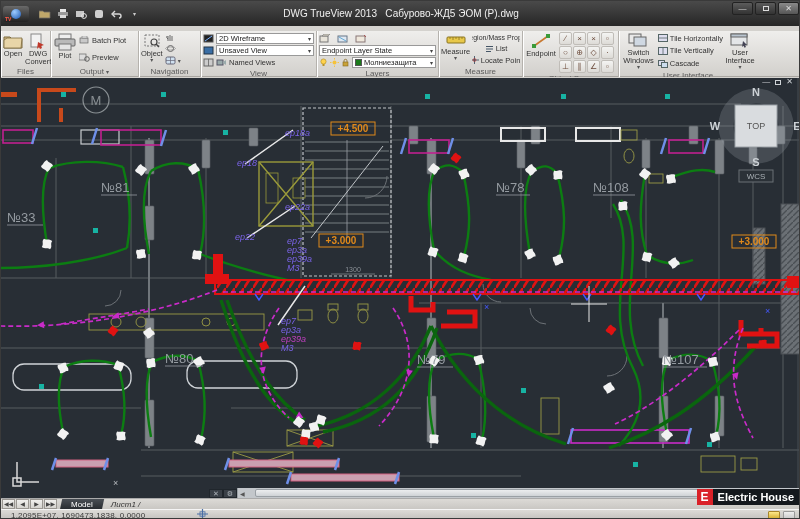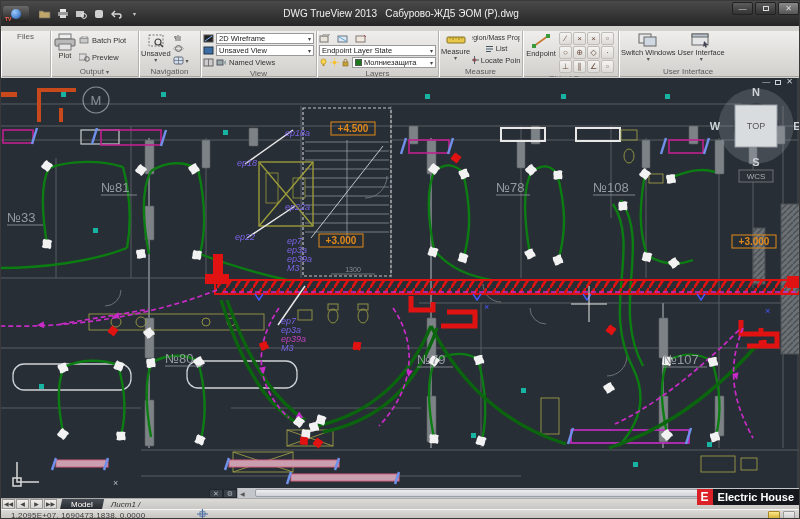--- a/index.html
+++ b/index.html
@@ -124,20 +124,36 @@
     <div id="hometab">Home</div>
     <div id="overflowbtn">
       <span class="redsq"></span>
       <span class="caret">▾</span>
     </div>
   </div>
 
   <div id="ribbon">
 
     <div class="panel" style="width:50px">
+      <div class="pbody">
+        <div class="bigbtn">
+          <svg class="ic" width="20" height="16" viewBox="0 0 20 16">
+              <path d="M1,4 h6 l2,2 h10 v9 h-18z" fill="#d9c08a" stroke="#7c6a3e" stroke-width="1"></path>
+              <path d="M1,7 l3,-2 h15 l-1,10 h-17z" fill="#e8d5a8" stroke="#7c6a3e" stroke-width="0.8"></path>
+            </svg>
+          <span class="cap">Open</span>
+        </div>
+        <div class="bigbtn">
+          <svg class="ic" width="18" height="16" viewBox="0 0 18 16">
+              <rect x="2" y="1" width="10" height="13" fill="#f2f2f2" stroke="#888"></rect>
+              <path d="M9,9 l6,3 l-3,1 l1,2 l-2,1 l-1,-2 l-2,2z" fill="#c0392b"></path>
+            </svg>
+          <span class="cap">DWG Convert</span>
+        </div>
+      </div>
       <div class="plabel">Files</div>
     </div>
 
     <div class="panel" style="width:88px">
       <div class="pbody">
         <div class="bigbtn">
           <svg class="ic" width="24" height="18" viewBox="0 0 24 18">
               <rect x="6" y="1" width="12" height="5" fill="#eee" stroke="#777"></rect>
               <rect x="2" y="6" width="20" height="7" rx="1" fill="#b9b9b9" stroke="#666"></rect>
               <rect x="6" y="11" width="12" height="6" fill="#e4e4e4" stroke="#777"></rect>
@@ -165,21 +181,21 @@
     </div>
 
     <div class="panel" style="width:62px">
       <div class="pbody">
         <div class="bigbtn">
           <svg class="ic" width="20" height="16" viewBox="0 0 20 16">
               <rect x="3" y="2" width="14" height="11" fill="none" stroke="#777" stroke-dasharray="2,1.5" stroke-width="1"></rect>
               <circle cx="12" cy="9" r="3" fill="none" stroke="#444" stroke-width="1.2"></circle>
               <path d="M14,11 l3,3" stroke="#444" stroke-width="1.4"></path>
             </svg>
-          <span class="cap">Unsaved</span>
+          <span class="cap">Object</span>
           <span class="caret-s">▾</span>
         </div>
         <div class="col">
           <div class="srow">
             <svg class="ic" width="11" height="9" viewBox="0 0 11 9">
                 <path d="M3,8 V3 M5,8 V2 M7,8 V3 M3,6 Q1,5 2,3" stroke="#666" stroke-width="1" fill="none"></path>
               </svg>
           </div>
           <div class="srow">
             <svg class="ic" width="11" height="9" viewBox="0 0 11 9">
@@ -345,20 +361,43 @@
 
     <div class="panel" style="width:138px;border-right:none;">
       <div class="pbody">
         <div class="bigbtn">
           <svg class="ic" width="20" height="15" viewBox="0 0 20 15">
               <rect x="1" y="1" width="12" height="9" fill="#e8e8e8" stroke="#666"></rect>
               <rect x="6" y="4" width="12" height="9" fill="#cfd8e2" stroke="#666"></rect>
             </svg>
           <span class="cap">Switch Windows</span>
           <span class="caret-s">▾</span>
+        </div>
+        <div class="col">
+          <div class="srow">
+            <svg class="ic" width="10" height="8" viewBox="0 0 10 8">
+                <rect x="0.5" y="0.5" width="9" height="7" fill="#dde" stroke="#566"></rect>
+                <path d="M0.5,4 h9" stroke="#566" stroke-width="0.8"></path>
+              </svg>
+            <span>Tile Horizontally</span>
+          </div>
+          <div class="srow">
+            <svg class="ic" width="10" height="8" viewBox="0 0 10 8">
+                <rect x="0.5" y="0.5" width="9" height="7" fill="#dde" stroke="#566"></rect>
+                <path d="M5,0.5 v7" stroke="#566" stroke-width="0.8"></path>
+              </svg>
+            <span>Tile Vertically</span>
+          </div>
+          <div class="srow">
+            <svg class="ic" width="10" height="8" viewBox="0 0 10 8">
+                <rect x="0.5" y="0.5" width="6" height="5" fill="#dde" stroke="#566"></rect>
+                <rect x="3.5" y="2.5" width="6" height="5" fill="#cde" stroke="#566"></rect>
+              </svg>
+            <span>Cascade</span>
+          </div>
         </div>
         <div class="bigbtn">
           <svg class="ic" width="20" height="15" viewBox="0 0 20 15">
               <rect x="1" y="1" width="16" height="11" fill="#e4e6e8" stroke="#666"></rect>
               <rect x="1" y="1" width="16" height="3" fill="#b9c4cf" stroke="#666"></rect>
               <path d="M13,8 l4,4 l-2,0 l1,2 l-1.5,0.8 l-1,-2 l-1.5,1.2z" fill="#445"></path>
             </svg>
           <span class="cap">User Interface</span>
           <span class="caret-s">▾</span>
         </div>

